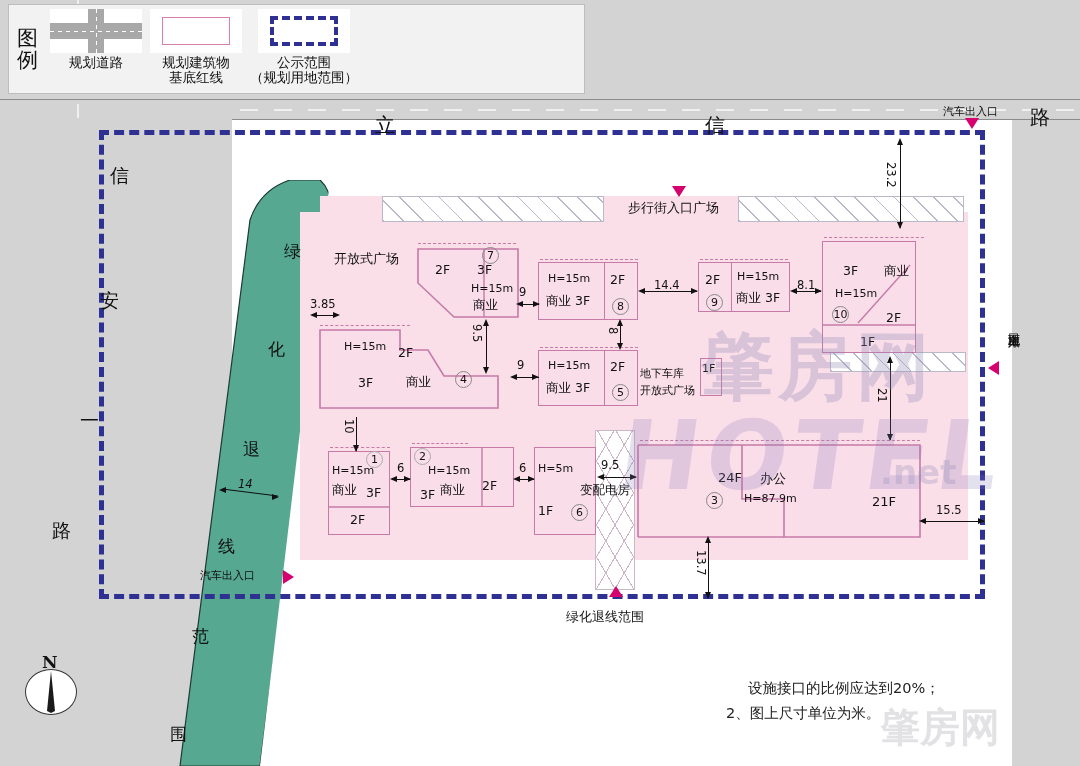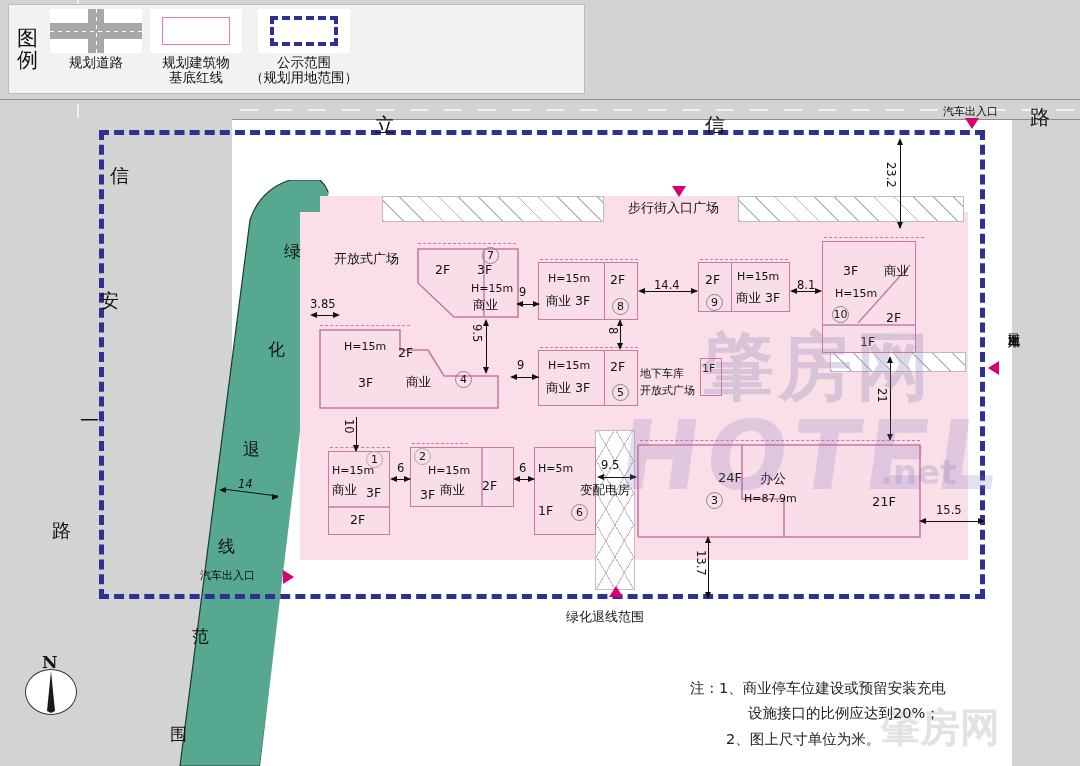--- a/index.html
+++ b/index.html
@@ -395,21 +395,20 @@
 
   <div class="compass">
     <div class="circ"></div>
     <div class="n">N</div>
     <svg style="position:absolute;left:3px;top:14px;width:52px;height:46px;" viewBox="0 0 52 46">
       <path d="M 26 2 L 30 42 L 26 44 L 22 42 Z" fill="#1a1a1a"></path>
     </svg>
   </div>
 
   <div class="notes">
-    <div class="ln">注：1、商业停车位建设或预留安装充电</div>
     <div class="ln" style="padding-left:58px;">设施接口的比例应达到20%；</div>
     <div class="ln" style="padding-left:36px;">2、图上尺寸单位为米。</div>
   </div>
 
   <div class="legend">
     <div class="legend-title">
       <span>图</span>
       <span>例</span>
     </div>
 

